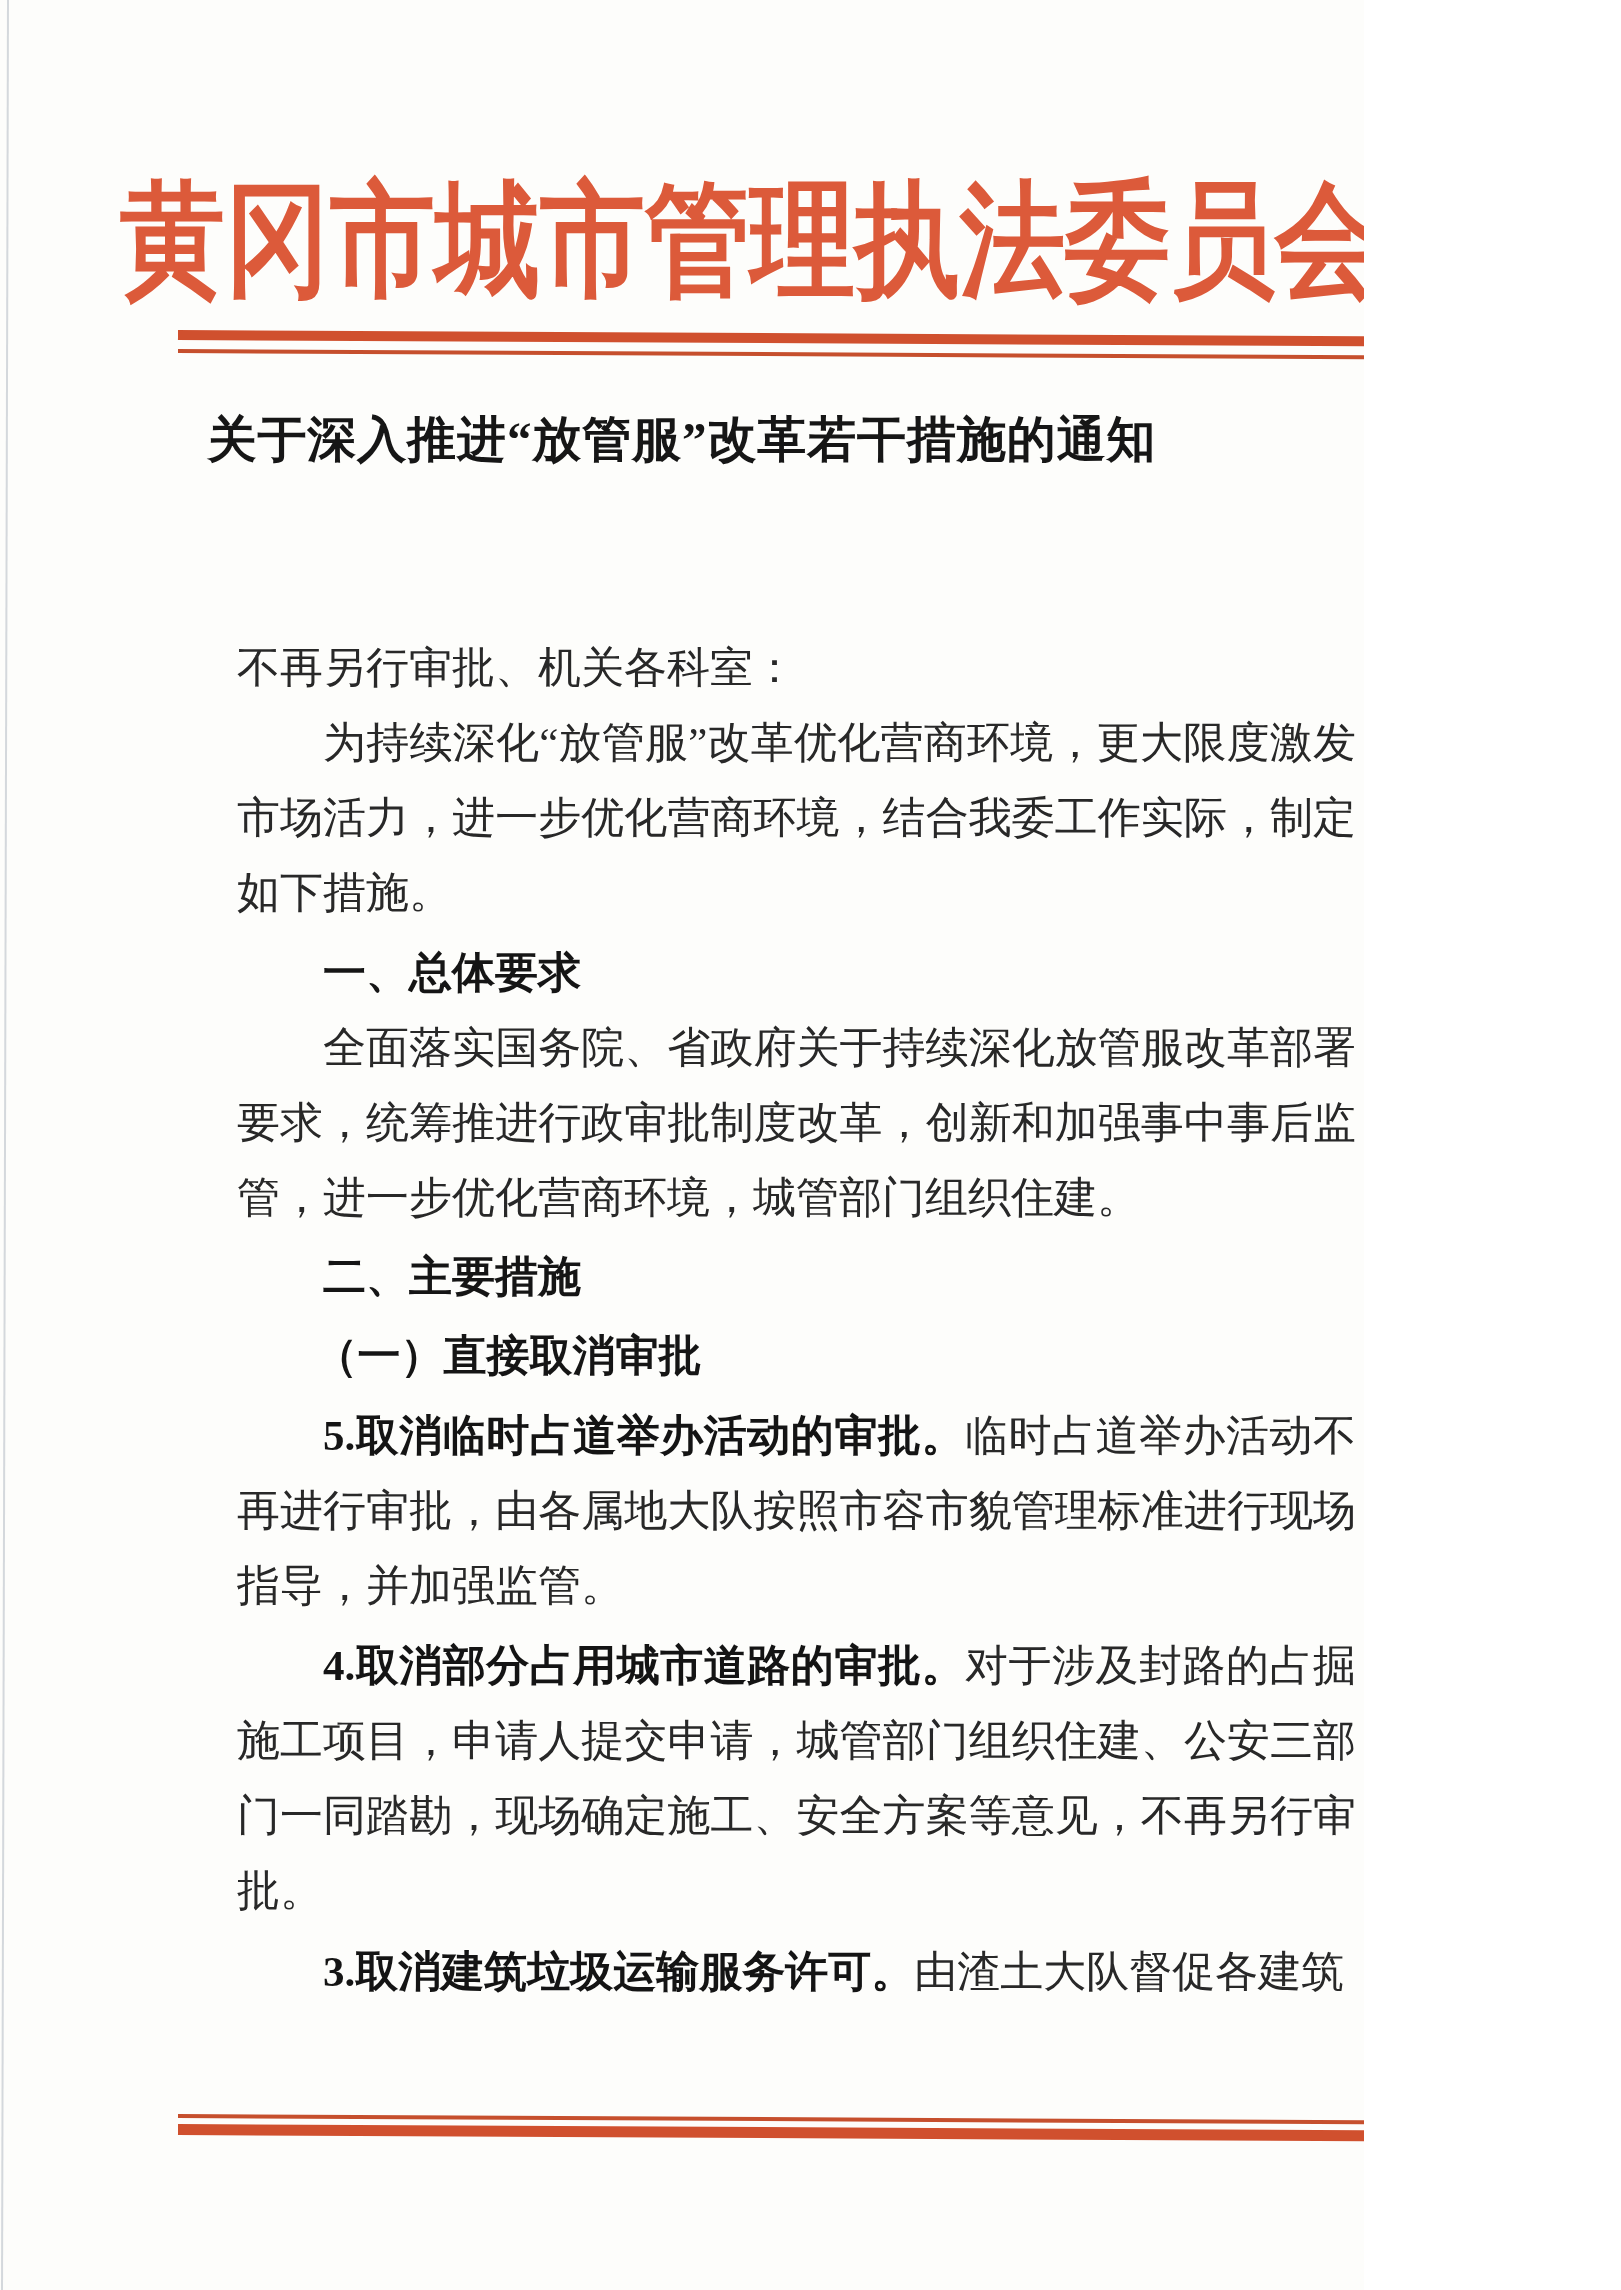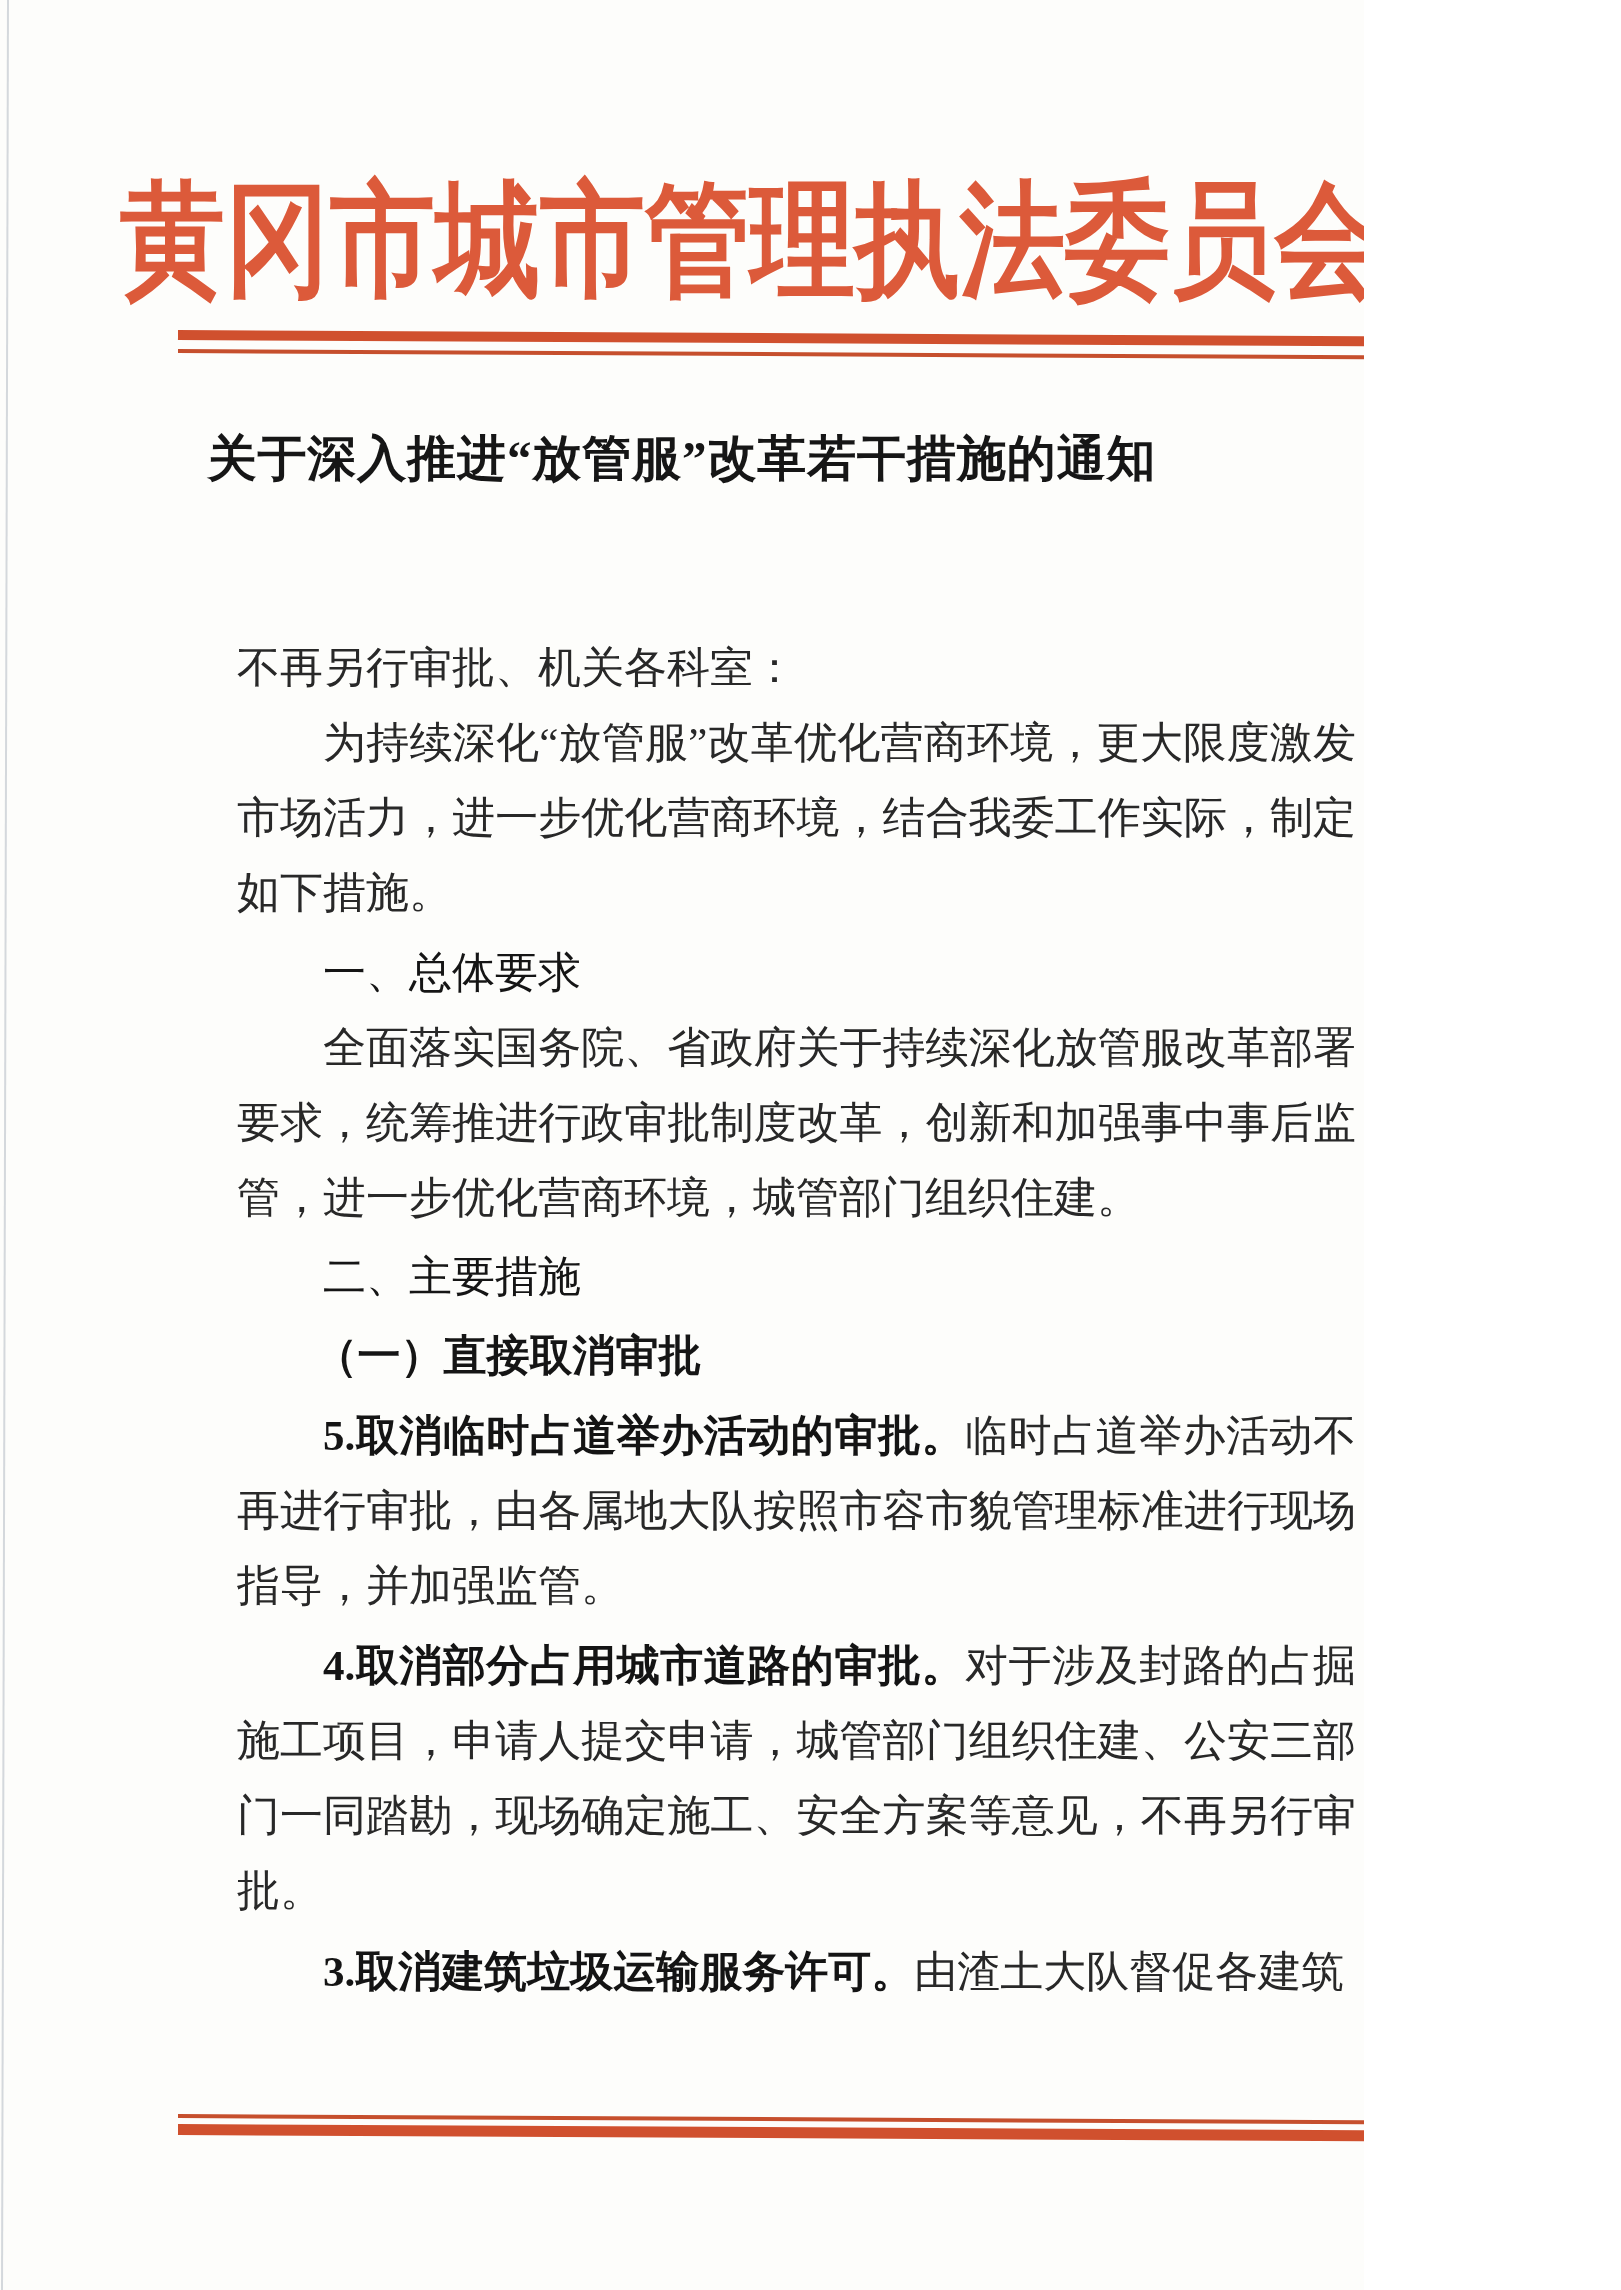--- a/index.html
+++ b/index.html
@@ -56,21 +56,21 @@
   }
   .rule-top-thick { top: 330px; height: 9.9px; background: #d0502e; }
   .rule-top-thin  { top: 349px; height: 3.6px;  background: #c64f2d; }
   
   .rule-bottom-thin  { top: 2114px; height: 3.6px;  background: #c64f2d; }
   .rule-bottom-thick { top: 2124px; height: 10.7px; background: #d0502e; }
 
   
   .doc-title {
     position: absolute;
-    top: 427px;
+    top: 408px;
     left: 0;
     width: 100%;
     text-align: center;
     font-size: 49px;
     line-height: 63px;
     font-weight: 700;
     letter-spacing: 0.9px;
     color: #161616;
   }
 
@@ -92,21 +92,21 @@
     padding: 0;
   }
   p.salutation {
     text-indent: 0;
   }
   p.para {
     text-indent: 2em;
   }
   p.heading-sans {
     text-indent: 2em;
-    font-weight: 400;
+    font-weight: 700;
     color: #151515;
     font-family: "Liberation Sans", "DejaVu Sans", sans-serif;
     margin-top: 4.5px;
   }
   p.subheading {
     text-indent: 1.8em;
     font-weight: 700;
     color: #151515;
     margin-top: 3.6px;
   }

